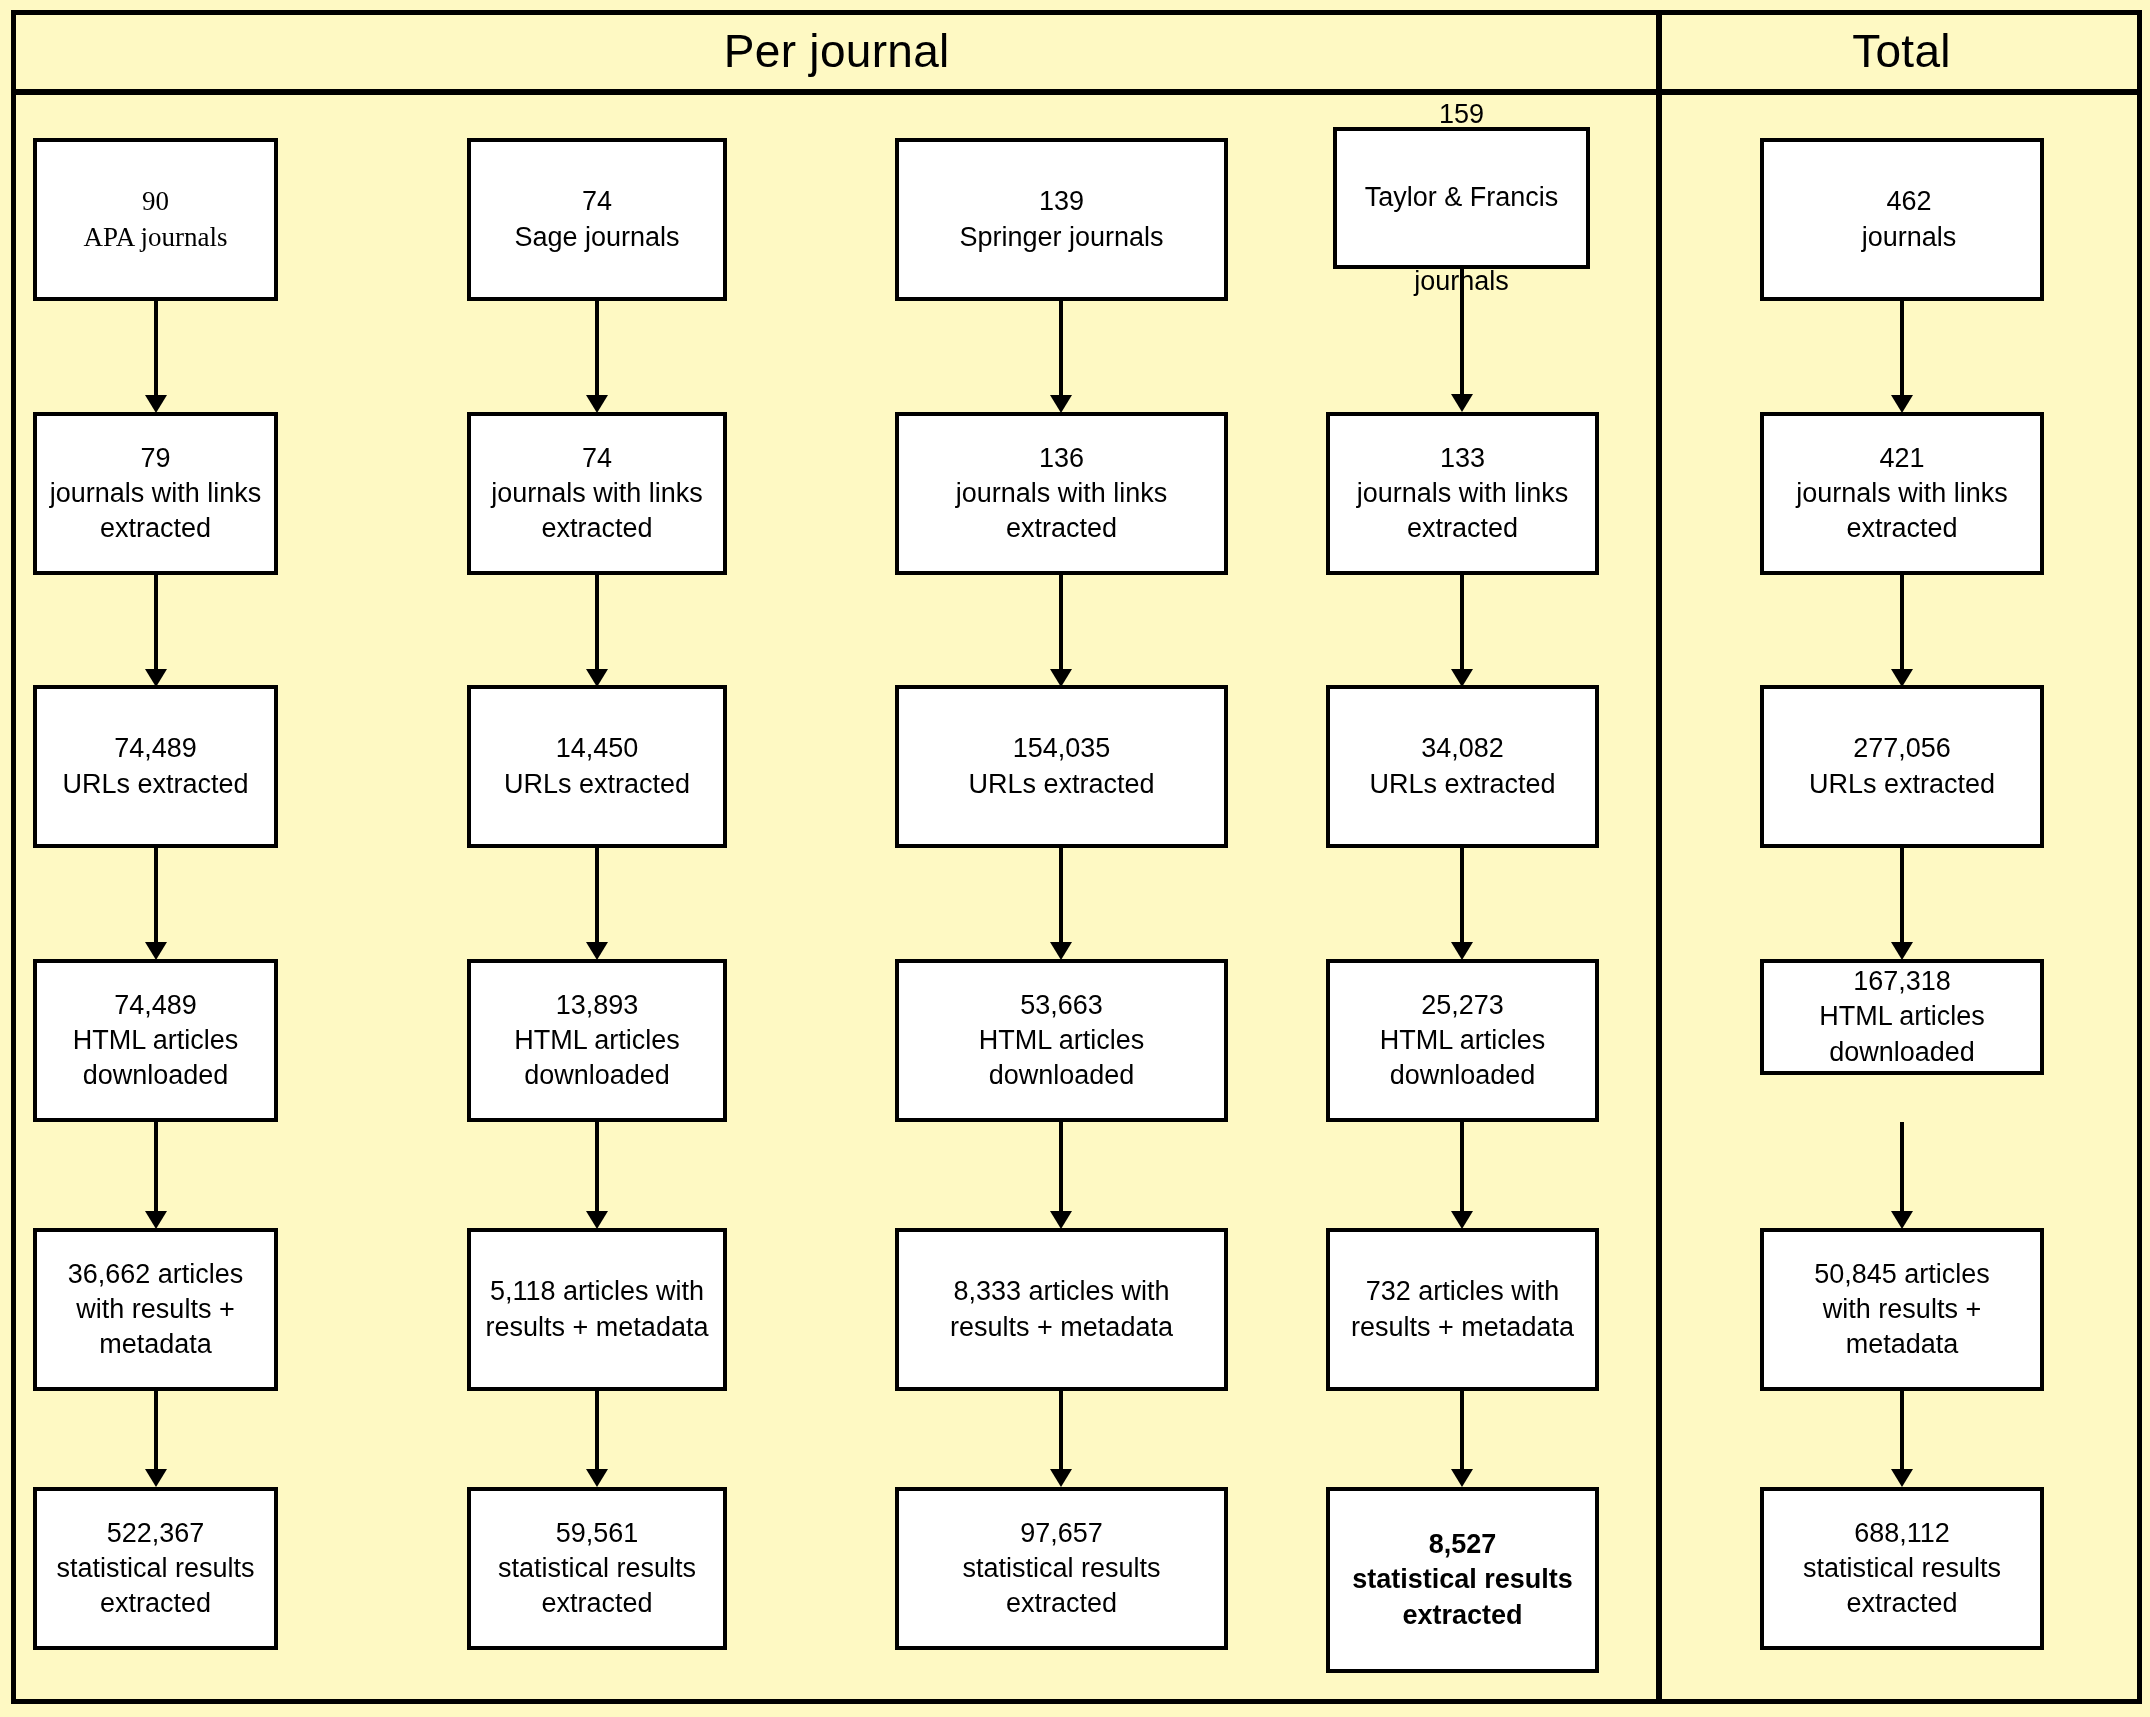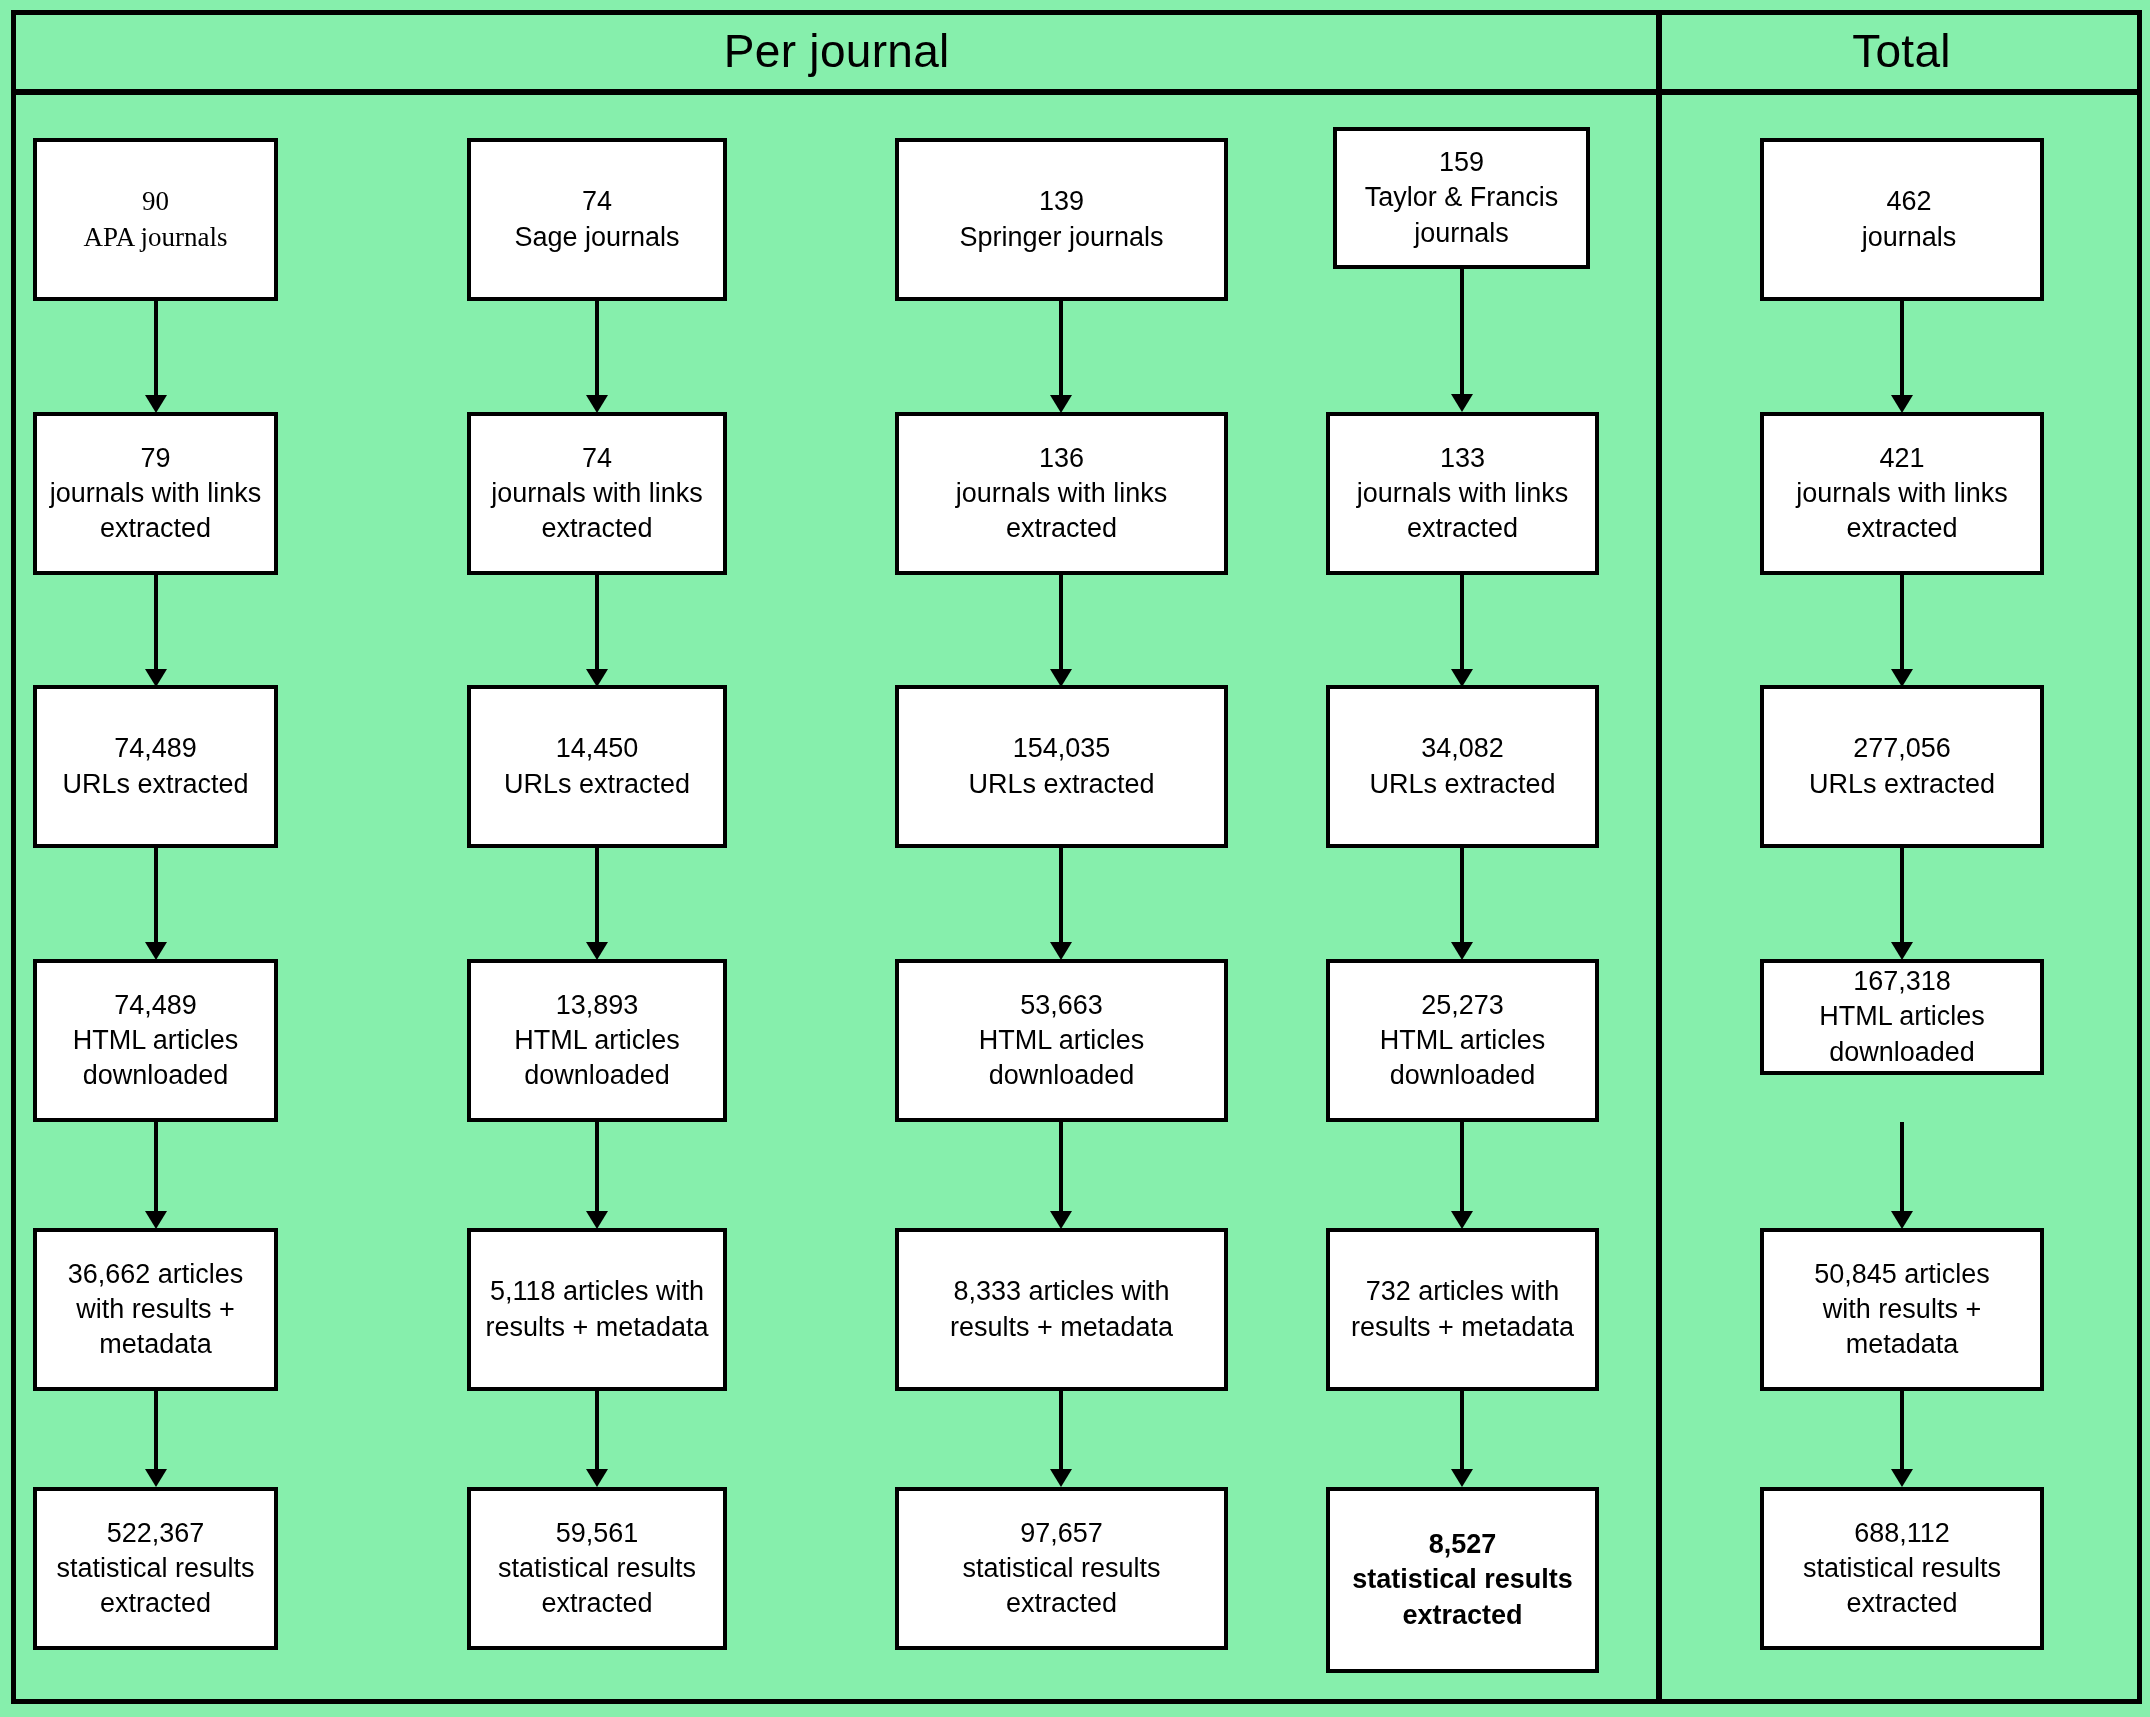--- a/index.html
+++ b/index.html
@@ -9,21 +9,21 @@
   }
   body {
     font-family: "Liberation Sans", sans-serif;
     color: #000000;
   }
 
   #canvas {
     position: relative;
     width: 2151px;
     height: 1718px;
-    background: #86efac;
+    background: #fef9c3;
     overflow: hidden;
   }
 
   
   .frame {
     position: absolute;
     left: 11px;
     top: 10.3px;
     width: 2131px;
     height: 1694px;
@@ -119,21 +119,21 @@
     <span class="ln">APA journals</span>
   </div>
   <div class="fbox" style="left:467px; top:138px; width:260px; height:163px;">
     <span class="ln">74</span>
     <span class="ln">Sage journals</span>
   </div>
   <div class="fbox" style="left:895px; top:138px; width:333px; height:163px;">
     <span class="ln">139</span>
     <span class="ln">Springer journals</span>
   </div>
-  <div class="fbox" style="left:1333px; top:127px; width:257px; height:142px;">
+  <div class="fbox" style="left:1333px; top:127px; width:257px; height:142px;gap:48px;">
     <span class="ln">159</span>
     <span class="ln">Taylor &amp; Francis</span>
     <span class="ln">journals</span>
   </div>
   <div class="fbox" style="left:1760px; top:138px; width:284px; height:163px;padding-left:14px;">
     <span class="ln">462</span>
     <span class="ln">journals</span>
   </div>
 
   <div class="arrow" style="left:154px;  top:301px; height:95px;"></div>

